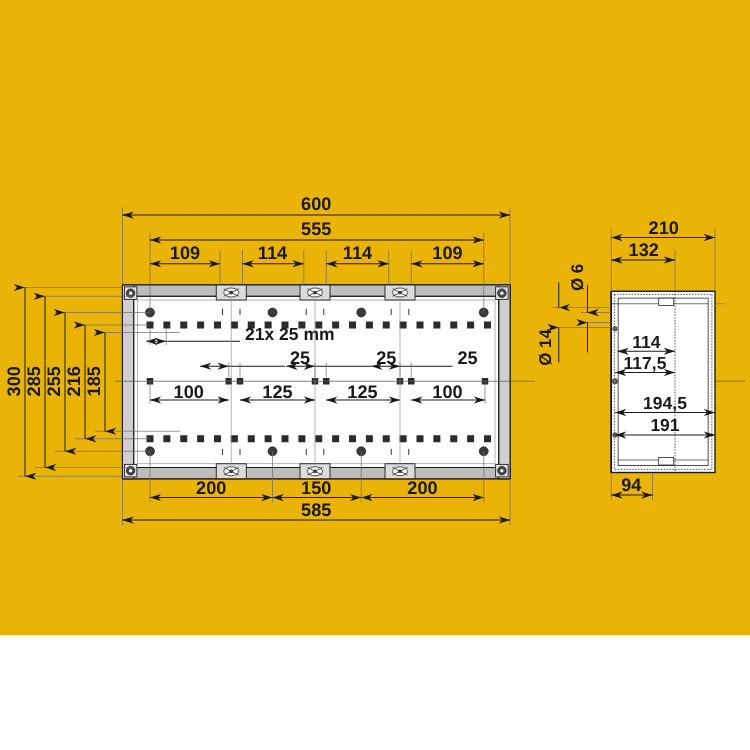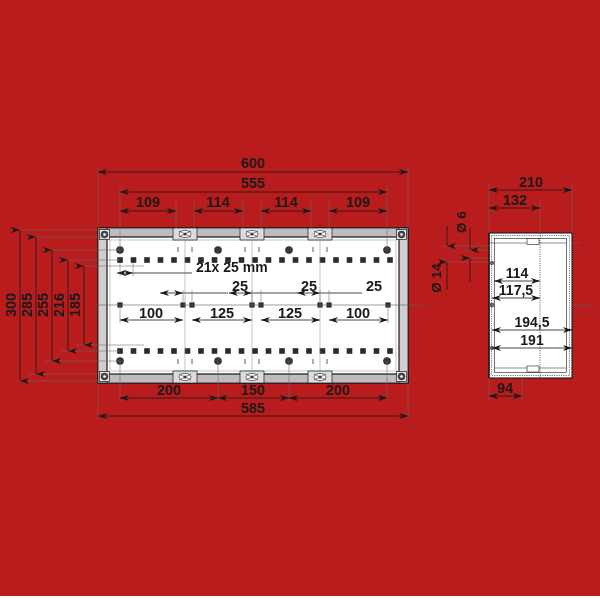--- a/index.html
+++ b/index.html
@@ -1,17 +1,17 @@
 <!DOCTYPE html>
 <html><head>
 <meta charset="utf-8">
 <style>
   html,body{margin:0;padding:0;background:#ffffff;}
   body{width:600px;height:600px;overflow:hidden;font-family:"Liberation Sans",sans-serif;}
-  #stage{position:relative;width:600px;height:596px;background:#b91c1c;}
+  #stage{position:relative;width:600px;height:508px;background:#eab308;}
   svg{display:block;}
   text{font-family:"Liberation Sans",sans-serif;fill:#1a1a1a;}
 </style>
 </head>
 <body>
 
 <div id="stage">
 <svg width="600" height="600" viewBox="0 0 600 600">
 
   <defs>

